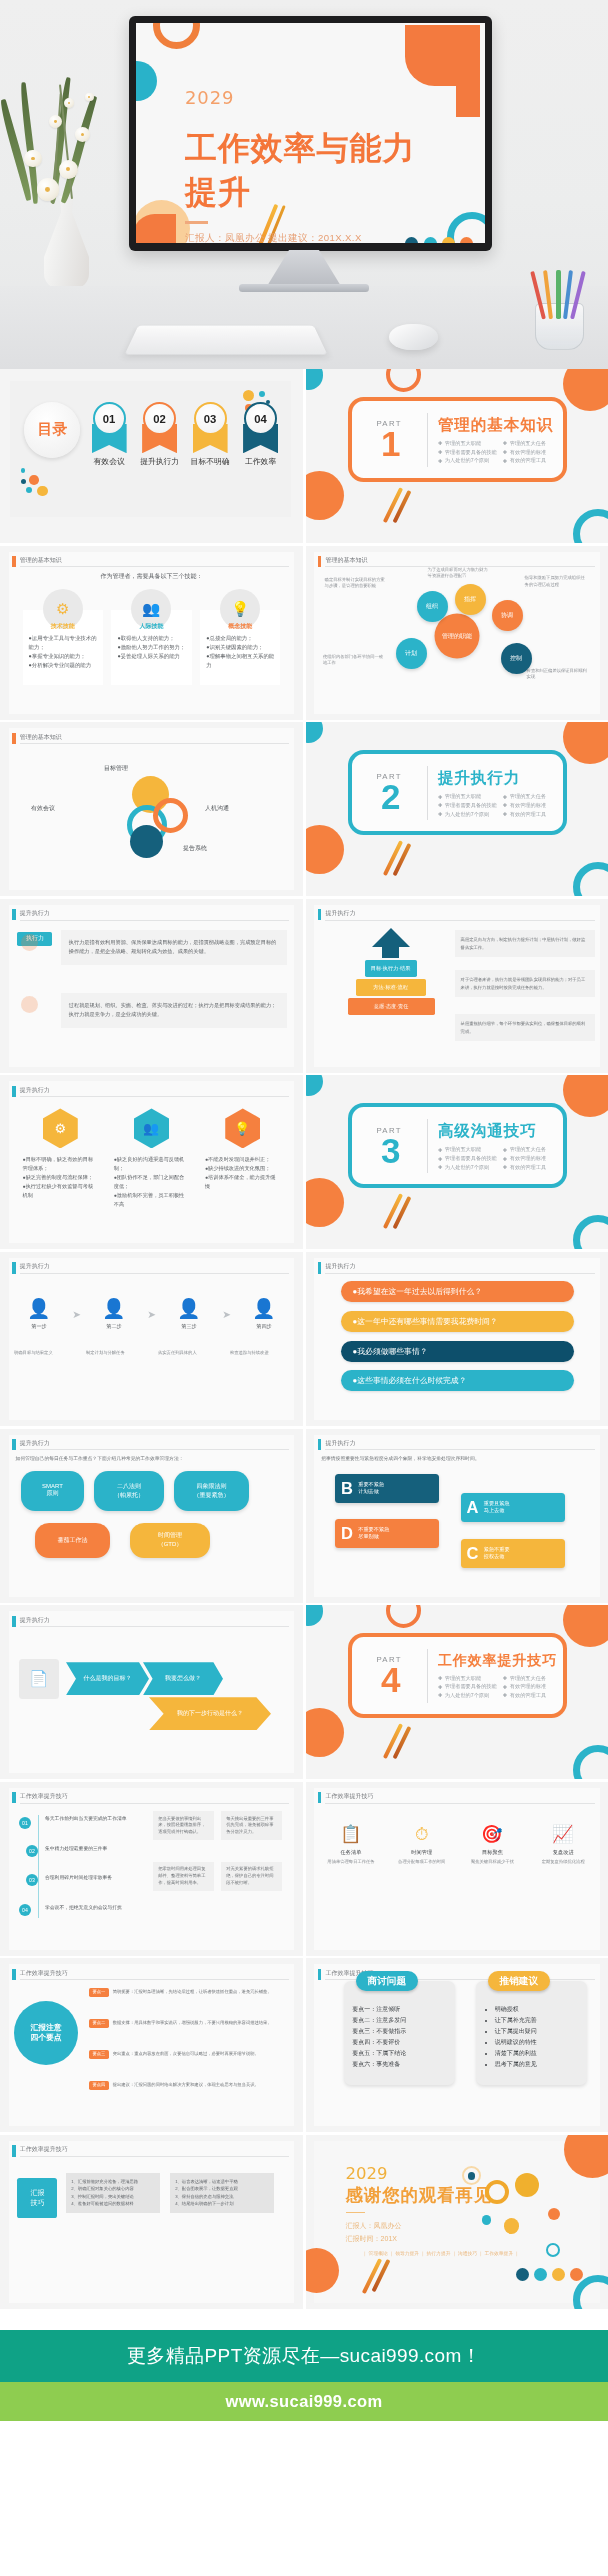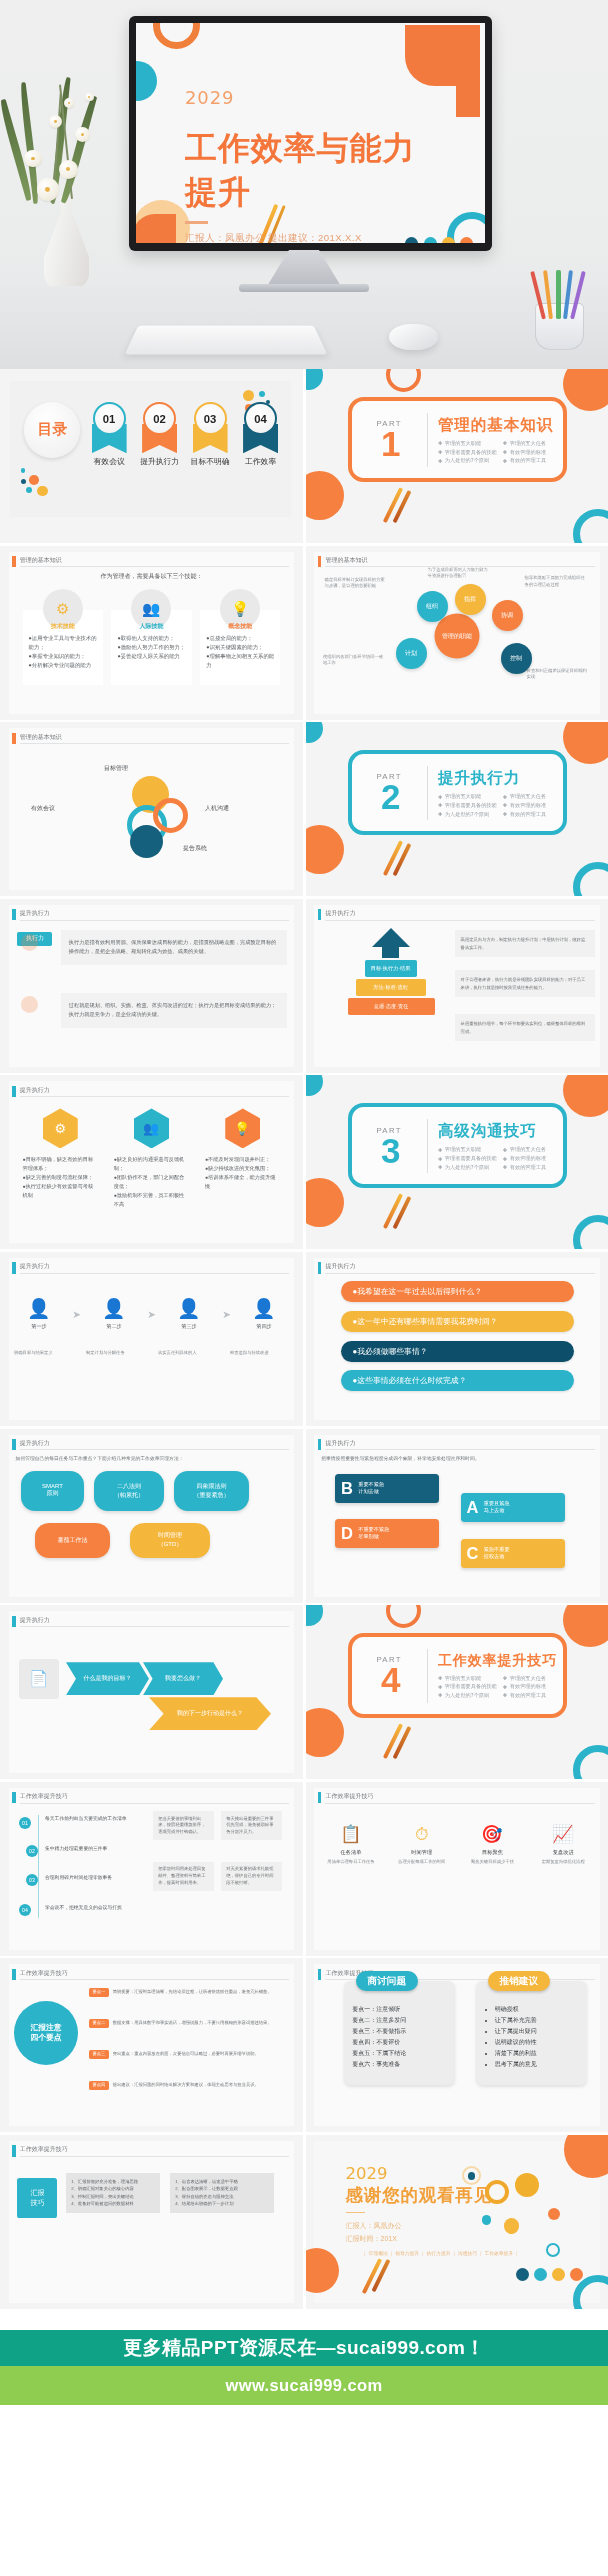--- a/index.html
+++ b/index.html
@@ -221,22 +221,22 @@
 
   
   .ty-year { font-size:16.5px; color:#f0b03c; font-family:"DejaVu Sans", sans-serif; }
   .ty-main { font-size:17.4px; color:#f2a03a; font-weight:bold; letter-spacing:0.9px; }
   .ty-rule { width:19px;height:1.7px;background:#f4c07a;margin:4.3px 0 5.2px; }
   .ty-meta { font-size:7px; color:#eab578; line-height:1.9; }
   .ty-tags { font-size:4.8px; color:#eab578; margin-top:4.3px; }
   .ty-bub { position:absolute; border-radius:50%; }
 
   
-  .banner-a { height:36px; background:#0fa286; color:#fff; display:flex; align-items:center;
-              justify-content:center; font-size:19px; font-weight:bold; letter-spacing:0.4px; }
+  .banner-a { height:52px; background:#0fa286; color:#fff; display:flex; align-items:center;
+              justify-content:center; font-size:19px; font-weight:normal; letter-spacing:0.4px; }
   .banner-b { height:39px; background:#8ecd50; color:#fff; display:flex; align-items:center;
               justify-content:center; font-size:16.5px; font-weight:bold; letter-spacing:0.4px; }
   .gap-white { height:21px; background:#fff; }
   .tail-white { height:97px; background:#fff; }
 </style>
 </head>
 <body>
 
 <div class="page">
 

